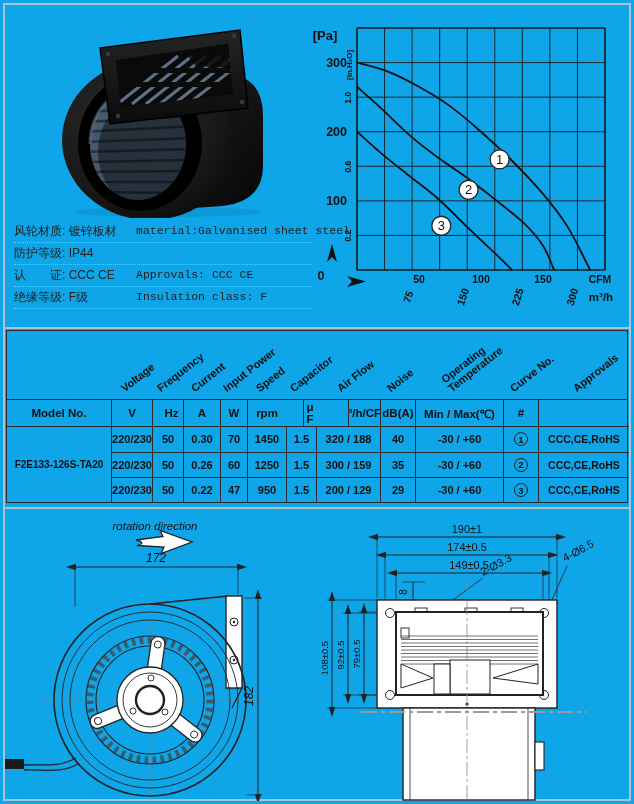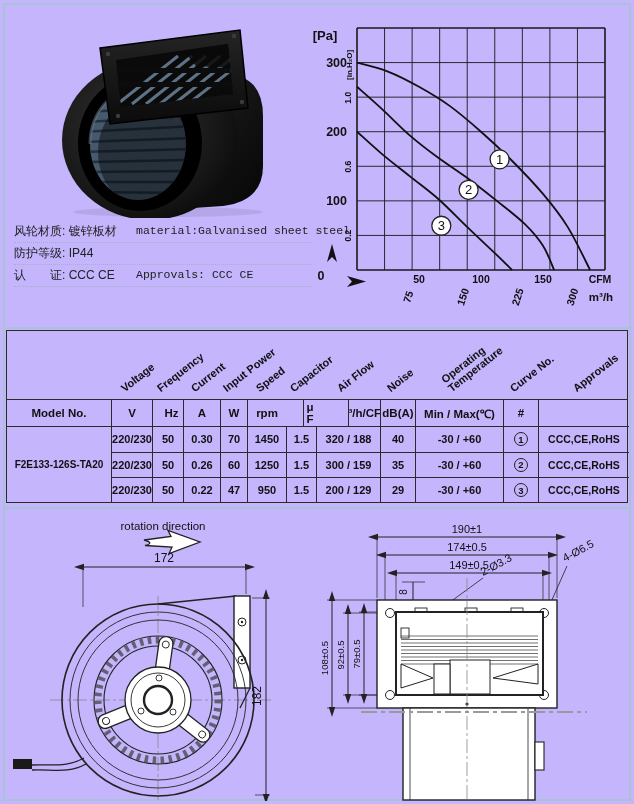--- a/index.html
+++ b/index.html
@@ -1,17 +1,17 @@
 <!DOCTYPE html>
 <html><head>
 <meta charset="utf-8">
 <style>
   * { margin:0; padding:0; box-sizing:border-box; }
   body { background:#fff; font-family:"Liberation Sans", sans-serif; }
-  .page { position:relative; width:634px; height:804px; background:#c4b5fd; overflow:hidden; }
+  .page { position:relative; width:634px; height:804px; background:#0ea5e9; overflow:hidden; }
   .frame { position:absolute; left:3px; top:3px; right:3px; bottom:3px; border:2px solid #a9c2d6; }
   .divider { position:absolute; left:3px; right:3px; height:0; border-top:2px solid #a9c2d6; }
 
   
   .materials { position:absolute; left:14px; top:221px; width:298px; font-size:12px; color:#222; }
   .mrow { display:flex; align-items:flex-end; padding:2px 0 3px 0; border-bottom:1px dotted #9fb3c4; line-height:16px; }
   .mrow .zh { width:122px; flex:0 0 auto; font-family:"Liberation Sans",sans-serif; white-space:nowrap; }
   .mrow .en { font-family:"Liberation Mono", monospace; font-size:11.5px; white-space:nowrap; }
 
   
@@ -24,21 +24,21 @@
           justify-content:center; font-size:11px; font-weight:bold; color:#111; text-align:center; overflow:hidden; }
   .cell.first { border-left:none; }
   .cell.units { font-size:11.5px; }
   .circ { display:inline-flex; align-items:center; justify-content:center; width:14px; height:14px;
           border:1px solid #222; border-radius:50%; font-size:9.5px; font-weight:bold; }
 
   
   svg text { font-family:"Liberation Sans", sans-serif; }
   .chart-wrap { position:absolute; left:303px; top:22px; }
   .photo-wrap { position:absolute; left:28px; top:16px; }
-  .draw-left { position:absolute; left:8px; top:512px; }
+  .draw-left { position:absolute; left:0; top:512px;font-style:italic; }
   .draw-right { position:absolute; left:315px; top:512px; }
 </style>
 </head>
 <body>
 
 <div class="page">
   <div class="frame"></div>
   <div class="divider" style="top:327px"></div>
   <div class="divider" style="top:507px"></div>
 
@@ -165,20 +165,24 @@
         <span class="zh">风轮材质: 镀锌板材</span>
         <span class="en">material:Galvanised sheet steel</span>
       </div>
       <div class="mrow">
         <span class="zh">防护等级: IP44</span>
       </div>
       <div class="mrow">
         <span class="zh">认　　证: CCC CE</span>
         <span class="en">Approvals: CCC  CE</span>
       </div>
+      <div class="mrow">
+        <span class="zh">绝缘等级: F级</span>
+        <span class="en">Insulation class: F</span>
+      </div>
     </div>
 
   <div class="spec">
     <div class="diag-area" id="diag-area">
         <div class="diag" style="left: 118.5px;">Voltage</div>
         <div class="diag" style="left: 154.5px;">Frequency</div>
         <div class="diag" style="left: 188.5px;">Current</div>
         <div class="diag" style="left: 220.5px;">Input Power</div>
         <div class="diag" style="left: 253.5px;">Speed</div>
         <div class="diag" style="left: 288px;">Capacitor</div>

